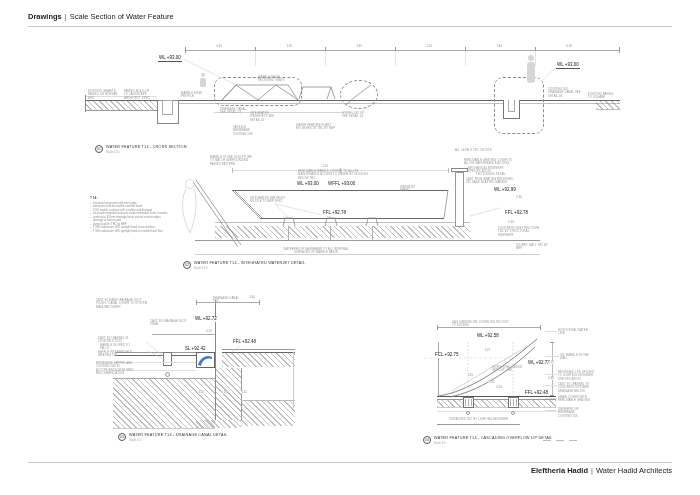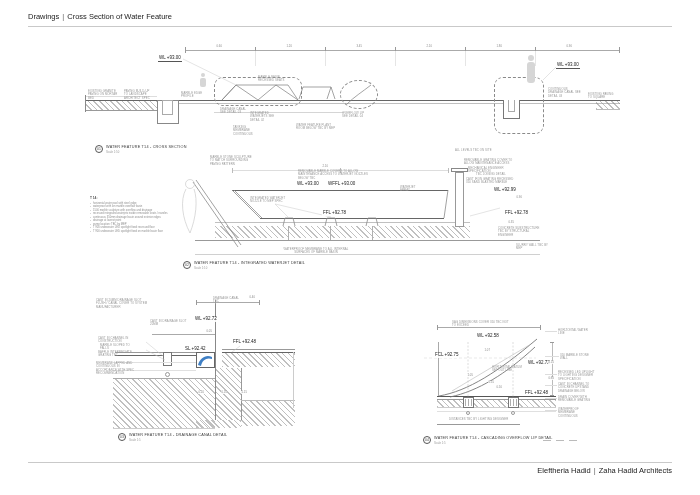--- a/index.html
+++ b/index.html
@@ -7,42 +7,42 @@
   .abs{position:absolute}
   .hl{position:absolute;height:1px;background:#999}
   .vl{position:absolute;width:1px;background:#999}
   .hatch{position:absolute;background:repeating-linear-gradient(45deg,rgba(140,140,140,.55) 0 1px,transparent 1px 4px)}
   .hatchv{position:absolute;background:repeating-linear-gradient(90deg,rgba(120,120,120,.6) 0 1px,transparent 1px 3px)}
   .dbox{position:absolute;border:1px dashed #8a8a8a;border-radius:9px}
   .dell{position:absolute;border:1px dashed #8a8a8a;border-radius:50%}
   .box{position:absolute;border:1px solid #888;background:#fff}
   .circ{position:absolute;border:1px solid #999;border-radius:50%;background:#fff}
   .hdr{position:absolute;left:28px;top:12px;font-size:7.5px;color:#222;white-space:nowrap}
-  .hdr-b{font-weight:normal}
+  .hdr-b{font-weight:bold}
   .hdr-sep{margin:0 3px;color:#666}
   .ftr{position:absolute;right:28px;top:466px;font-size:7.5px;color:#222;white-space:nowrap;text-align:right}
   .rule{position:absolute;height:1px;background:#c9c9c9}
   .lvl{position:absolute;font-size:4.5px;line-height:1.1;color:#1a1a1a;background:rgba(255,255,255,.9);padding:0 1px;white-space:nowrap}
   .lvl.u{border-bottom:1px solid #555}
   .ann{position:absolute;font-size:2.8px;line-height:1.2;color:#979797;text-transform:uppercase;letter-spacing:.1px}
   .dim{position:absolute;font-size:2.8px;line-height:1;color:#8c8c8c;background:rgba(255,255,255,.85);padding:0 .5px;white-space:nowrap}
   .cap{position:absolute;display:flex;gap:3px;align-items:flex-start}
   .capnum{width:8px;height:8px;border:1px solid #555;border-radius:50%;font-size:3.4px;display:flex;align-items:center;justify-content:center;color:#444;flex:0 0 auto;background:#fff}
   .capt{display:block;font-size:3.8px;color:#3c3c3c;letter-spacing:.2px;text-transform:uppercase}
   .caps{display:block;font-size:2.8px;color:#9a9a9a;margin-top:1px}
   .notes{position:absolute;left:90px;top:196px;width:80px}
   .notes-h{font-size:3.2px;color:#555;font-weight:bold;margin-bottom:1.5px}
   .note-item{display:flex;gap:2px;font-size:2.7px;line-height:1.3;color:#8f8f8f}
   #overlay{position:absolute;left:0;top:0;width:700px;height:495px;pointer-events:none}
 </style>
 </head>
 <body>
 
 <div class="hdr">
-  <span class="hdr-b">Drawings</span><span class="hdr-sep">|</span><span>Cross Section of Water Feature</span>
+  <span class="hdr-b">Drawings</span><span class="hdr-sep">|</span><span>Scale Section of Water Feature</span>
 </div>
 <div class="rule" style="left:28px;top:26px;width:644px"></div>
 
 <div class="hl" style="left:185px;top:50px;width:435px;background:#aaa"></div>
 <div class="vl" style="left:185px;top:47px;height:6px"></div>
 <div class="vl" style="left:255px;top:47px;height:6px"></div>
 <div class="vl" style="left:325px;top:47px;height:6px"></div>
 <div class="vl" style="left:395px;top:47px;height:6px"></div>
 <div class="vl" style="left:465px;top:47px;height:6px"></div>
 <div class="vl" style="left:535px;top:47px;height:6px"></div>
@@ -325,14 +325,14 @@
     <div class="dim" style="left: 484px; top: 349px;">1.07</div>
     <div class="dim" style="left: 467px; top: 374px;">1.05</div>
     <div class="dim" style="left: 488px; top: 381px;">0.55</div>
     <div class="dim" style="left: 496px; top: 386px;">0.50</div>
     <div class="dim" style="left: 548px; top: 361px;">0.15</div>
     <div class="dim" style="left: 548px; top: 377px;">0.35</div>
   </div>
 
 <div class="rule" style="left:28px;top:462px;width:644px"></div>
 <div class="ftr">
-  <span class="hdr-b">Eleftheria Hadid</span><span class="hdr-sep">|</span><span>Zaha Hadid Architects</span>
+  <span class="hdr-b">Eleftheria Hadid</span><span class="hdr-sep">|</span><span>Water Hadid Architects</span>
 </div>
 
 </body></html>

